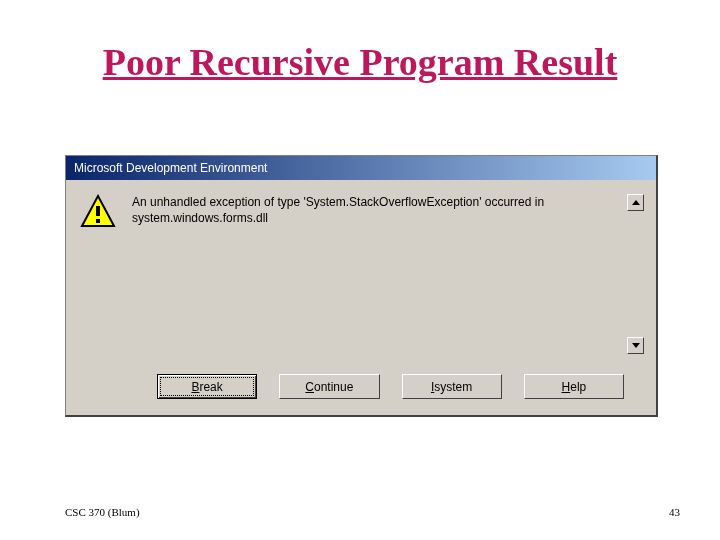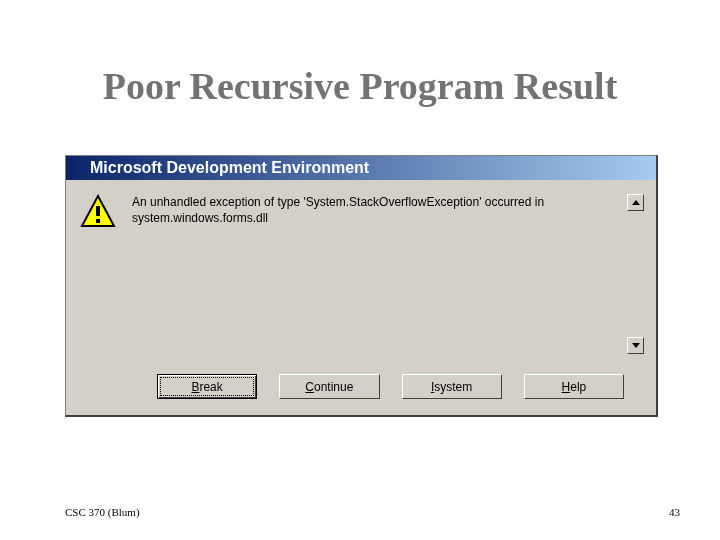--- a/index.html
+++ b/index.html
@@ -6,41 +6,42 @@
     body {
       width: 720px;
       height: 540px;
       background: #ffffff;
       font-family: "Times New Roman", serif;
       position: relative;
     }
     .slide-title {
       font-size: 38px;
       text-align: center;
-      padding-top: 64px;
-      color: #737373;
+      padding-top: 40px;
+      color: #be185d;
+      text-decoration: underline;
     }
     .dialog {
       position: absolute;
       left: 65px;
       top: 155px;
       width: 593px;
       border: 1px solid #808080;
       border-right: 2px solid #404040;
       border-bottom: 2px solid #404040;
       background: #d4d0c8;
       font-family: Tahoma, Arial, sans-serif;
     }
     .titlebar {
       height: 24px;
       background: linear-gradient(to right, #0a246a, #a6caf0);
       color: #fff;
-      font-size: 16px;
-      font-weight: bold;
-      padding: 4px 24px;
+      font-size: 12px;
+      font-weight: normal;
+      padding: 4px 8px;
       display: flex;
       align-items: center;
     }
     .dialog-body {
       background: #d4d0c8;
       padding: 14px 12px 16px 14px;
       display: flex;
       flex-direction: column;
       min-height: 235px;
       position: relative;

